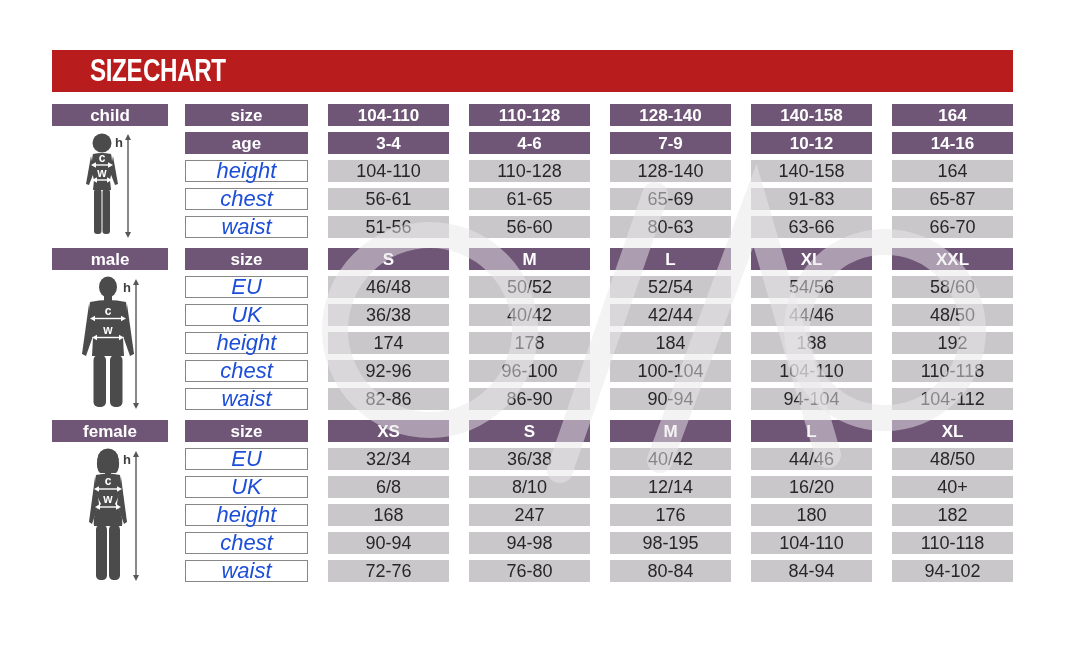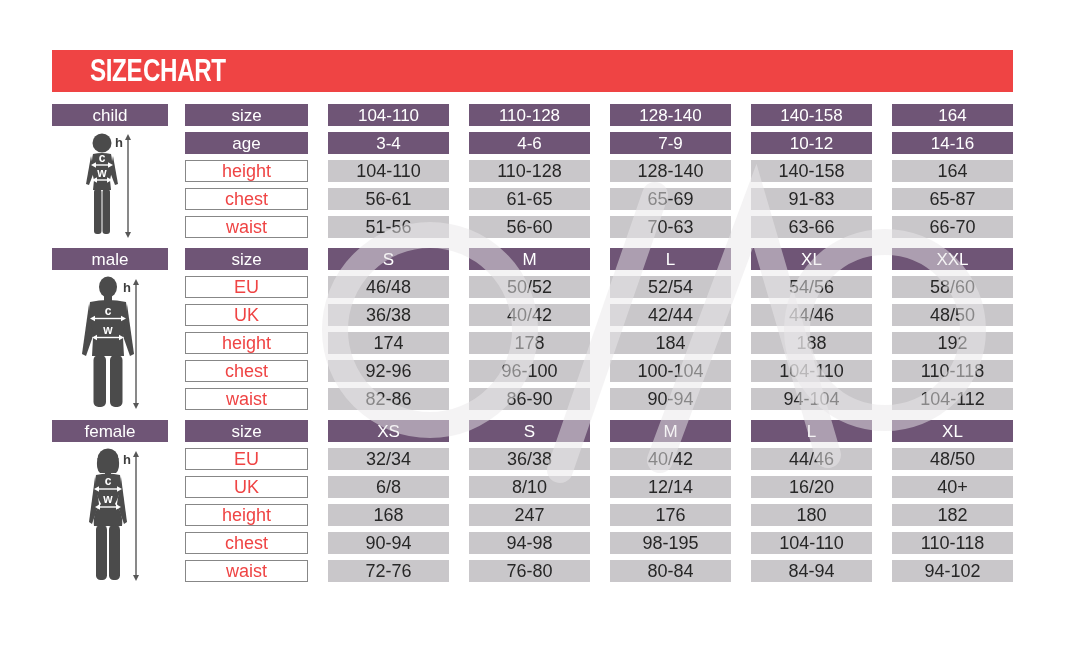--- a/index.html
+++ b/index.html
@@ -2,37 +2,37 @@
 <html><head>
 <meta charset="utf-8">
 <style>
   html,body{margin:0;padding:0;}
   body{
     width:1065px;height:645px;background:#ffffff;position:relative;overflow:hidden;
     font-family:"Liberation Sans",sans-serif;
   }
   .page{position:absolute;left:52px;top:50px;width:961px;z-index:2;}
   .banner{
-    height:42px;background:#ef4444;color:#fff;display:flex;align-items:center;margin-bottom:12px;
+    height:42px;background:#b91c1c;color:#fff;display:flex;align-items:center;margin-bottom:12px;
   }
   .banner .title-text{
     font-size:31px;font-weight:bold;letter-spacing:-.5px;word-spacing:-7px;
     transform:scaleX(.78);transform-origin:left center;margin-left:38px;white-space:nowrap;
   }
   .sec{display:flex;margin-bottom:8px;}
   .sec-left{width:116px;margin-right:17px;flex:none;display:flex;flex-direction:column;}
   .sec-title{margin-bottom:6px;}
   .fig{flex:none;display:block;}
   .sec-grid{
     display:grid;grid-template-columns:123px repeat(5,121px);
     column-gap:20px;row-gap:6px;align-content:start;flex:none;
   }
   .cell{height:22px;display:flex;align-items:center;justify-content:center;line-height:1;box-sizing:border-box;}
-  .ph{background:#6f5576;color:#ffffff;font-weight:normal;font-size:17px;}
-  .lbl{background:#ffffff;border:1px solid #878787;color:#ef4444;font-size:18px;}
+  .ph{background:#6f5576;color:#ffffff;font-weight:bold;font-size:17px;}
+  .lbl{background:#ffffff;border:1px solid #878787;color:#1d4ed8;font-size:22px;font-style:italic;}
   .dat{background:#c9c7ca;color:#272727;font-size:18px;}
   .watermark{position:absolute;left:0;top:0;z-index:3;pointer-events:none;}
   svg text{font-family:"Liberation Sans",sans-serif;}
 </style>
 </head>
 <body>
 
 <div class="page">
 
   <div class="banner">
@@ -90,21 +90,21 @@
       <div class="cell dat">164</div>
       <div class="cell lbl">chest</div>
       <div class="cell dat">56-61</div>
       <div class="cell dat">61-65</div>
       <div class="cell dat">65-69</div>
       <div class="cell dat">91-83</div>
       <div class="cell dat">65-87</div>
       <div class="cell lbl">waist</div>
       <div class="cell dat">51-56</div>
       <div class="cell dat">56-60</div>
-      <div class="cell dat">70-63</div>
+      <div class="cell dat">80-63</div>
       <div class="cell dat">63-66</div>
       <div class="cell dat">66-70</div>
     </div>
   </div>
 
   <div class="sec">
     <div class="sec-left">
       <div class="cell ph sec-title">male</div>
       <svg class="fig" width="116" height="136" viewBox="0 0 116 136">
         <g fill="#4b4b4b">

